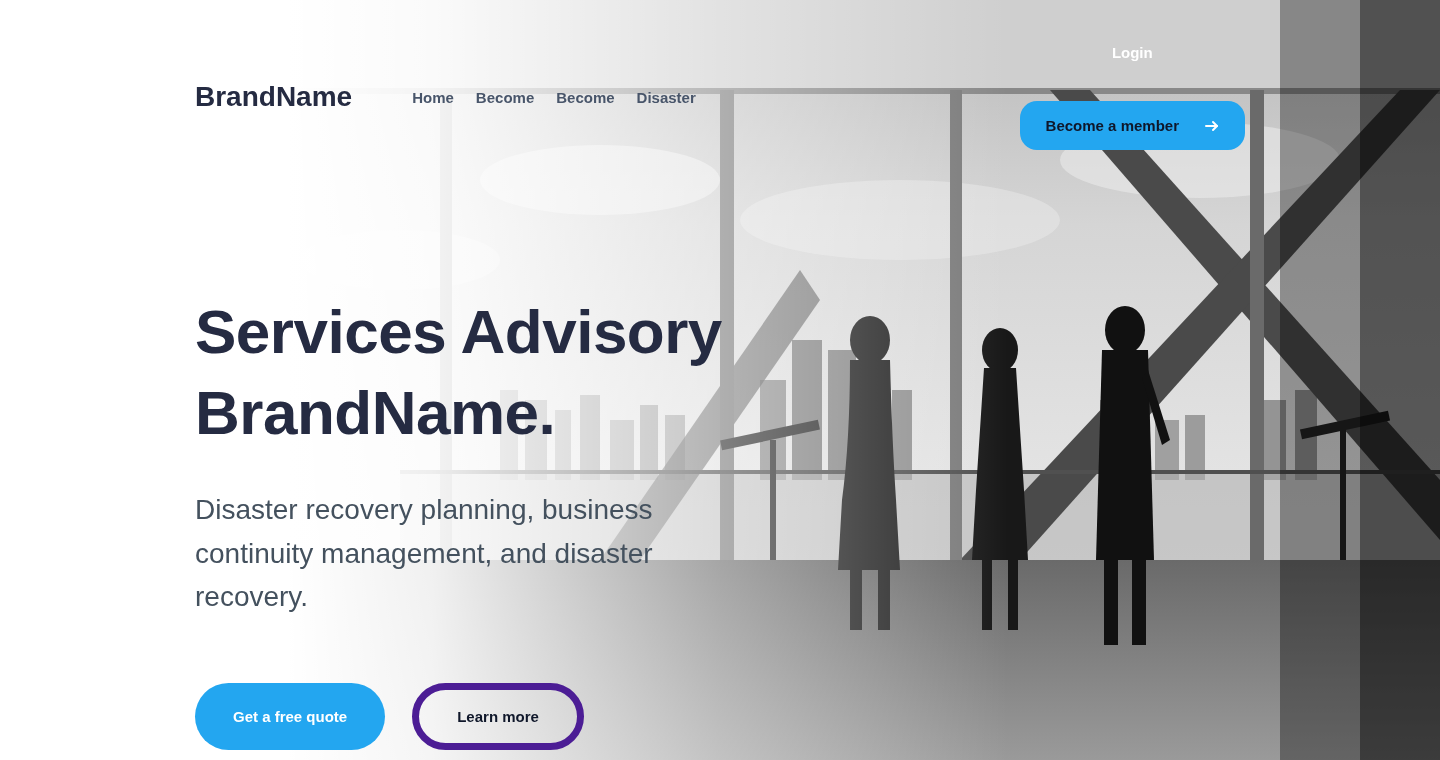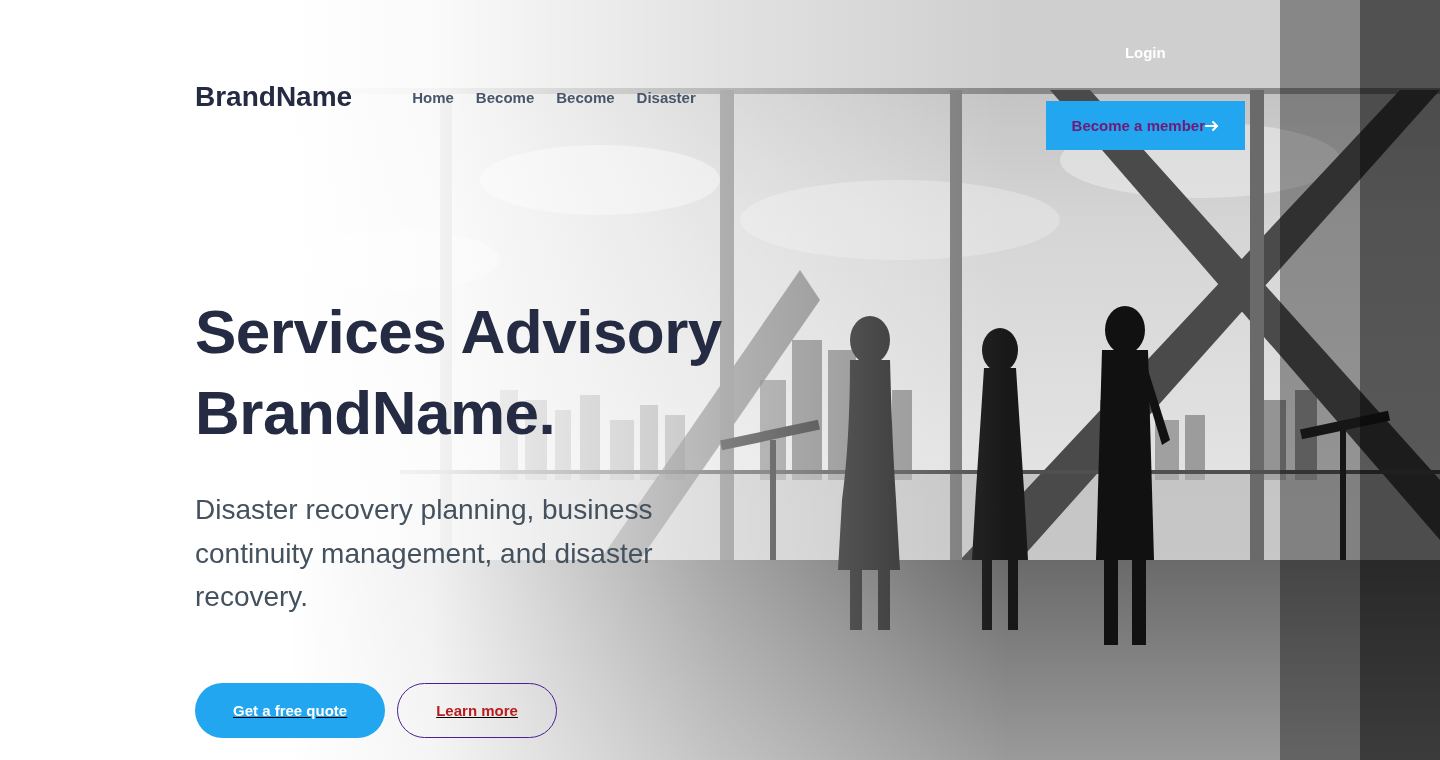--- a/index.html
+++ b/index.html
@@ -67,25 +67,25 @@
   }
   .login {
     font-size: 15px;
     font-weight: 700;
     color: #fff;
     cursor: pointer;
   }
   .cta-btn {
     display: flex;
     align-items: center;
-    gap: 0;
+    gap: 26px;
     background: #23A6F0;
-    color: #701a75;
+    color: #0f172a;
     border: none;
-    border-radius: 0;
+    border-radius: 17px;
     padding: 16px 26px;
     font-size: 15px;
     font-weight: 700;
     cursor: pointer;
   }
   .arrow-icon {
     width: 14px;
     height: 12px;
     fill: none;
     stroke: #fff;
@@ -108,37 +108,36 @@
     margin-top: 35px;
     font-size: 28px;
     font-weight: 500;
     color: #44515e;
     line-height: 1.55;
     max-width: 520px;
   }
   .hero-actions {
     margin-top: 65px;
     display: flex;
-    gap: 12px;
-    text-decoration: underline;
+    gap: 27px;
   }
   .btn-primary {
     background: #23A6F0;
     color: #fff;
     border: none;
     border-radius: 40px;
     padding: 18px 38px;
     font-size: 15px;
     font-weight: 700;
     cursor: pointer;
   }
   .btn-secondary {
     background: transparent;
-    color: #b91c1c;
-    border: 1px solid #4c1d95;
+    color: #0f172a;
+    border: 7px solid #4c1d95;
     border-radius: 40px;
     padding: 18px 38px;
     font-size: 15px;
     font-weight: 700;
     cursor: pointer;
     text-align: right;
   }
 </style>
 </head>
 <body>

